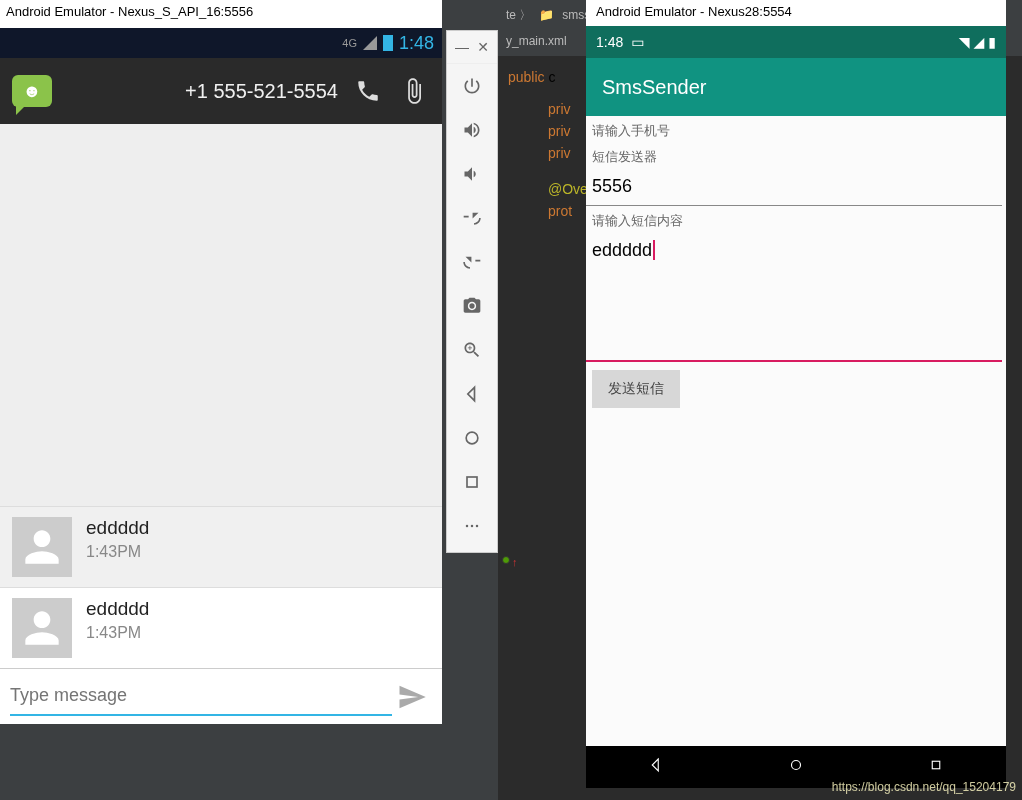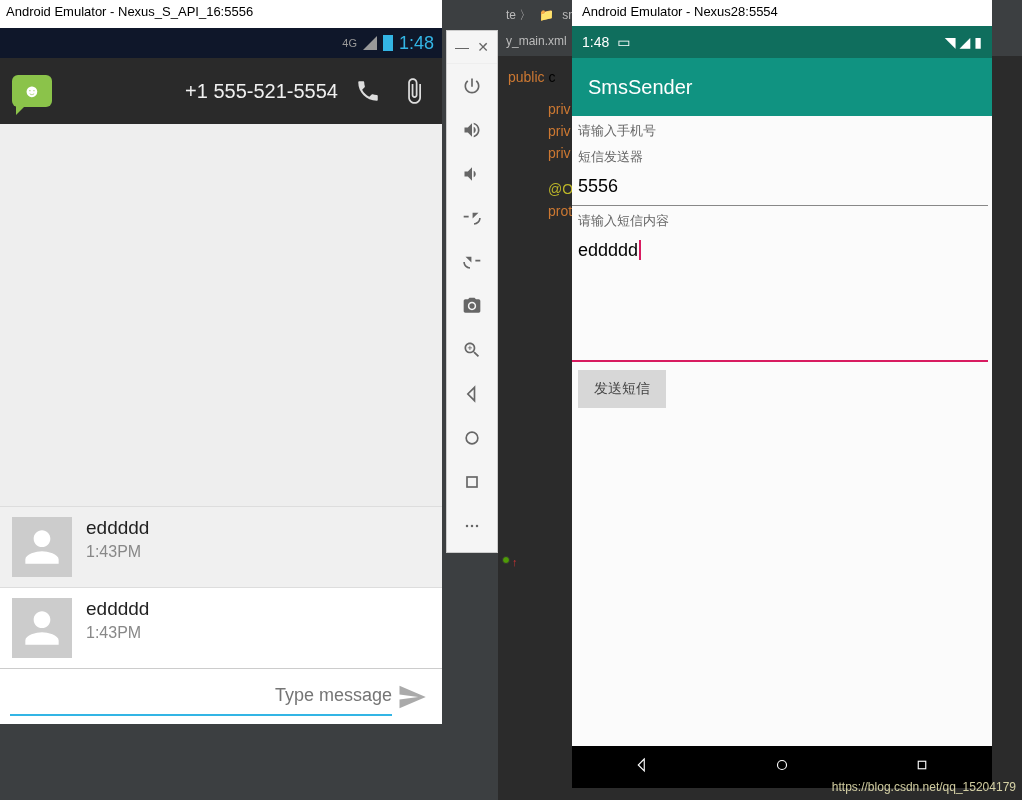--- a/index.html
+++ b/index.html
@@ -24,40 +24,40 @@
     .emu1-body { background: #eee; height: 600px; position: relative; }
     .msg-list { position: absolute; bottom: 0; left: 0; right: 0; }
     .msg-row { background: #fff; display: flex; padding: 10px 12px; border-top: 1px solid #ddd; align-items: flex-start; gap: 14px; }
     .msg-row:first-child { background: #f0f0f0; }
     .avatar { width: 60px; height: 60px; background: #ccc; border-radius: 0; display: flex; align-items: center; justify-content: center; }
     .avatar svg { fill: #fff; }
     .msg-content { flex: 1; }
     .msg-text { color: #222; font-size: 19px; margin-bottom: 4px; }
     .msg-time { color: #888; font-size: 16px; }
     .emu1-input { background: #fff; height: 56px; display: flex; align-items: center; padding: 0 10px; border-top: 1px solid #ccc; }
-    .type-msg { flex: 1; border: none; font-size: 18px; color: #0c4a6e; padding: 8px 0; outline: none; border-bottom: 2px solid #33b5e5; text-align: right; }
+    .type-msg { flex: 1; border: none; font-size: 18px; color: #0c4a6e; padding: 8px 0; outline: none; border-bottom: 2px solid #33b5e5; }
     .send-icon { width: 40px; height: 40px; display: flex; align-items: center; justify-content: center; }
     
     
     .emu-controls { position: absolute; left: 446px; top: 30px; width: 52px; background: #f5f5f5; border: 1px solid #ccc; padding: 4px 0; }
     .ctrl-top { display: flex; justify-content: space-between; padding: 4px 8px 8px; border-bottom: 1px solid #eee; }
     .ctrl-min, .ctrl-close { font-size: 14px; color: #666; cursor: pointer; }
     .ctrl-btn { height: 44px; display: flex; align-items: center; justify-content: center; cursor: pointer; }
     .ctrl-btn svg { fill: #666; width: 20px; height: 20px; }
     
     
     .ide-bg { position: absolute; left: 498px; top: 0; right: 0; height: 800px; background: #2b2b2b; }
     .ide-tabs { height: 30px; background: #3c3f41; display: flex; align-items: center; padding: 0 8px; color: #bbb; font-size: 12px; gap: 8px; }
     .ide-file { height: 26px; background: #3c3f41; color: #bbb; font-size: 12px; padding: 4px 8px; }
     .ide-code { padding: 10px 10px; font-family: "Courier New", monospace; font-size: 14px; line-height: 22px; }
     .kw-orange { color: #cc7832; }
     .kw-yellow { color: #bbb529; }
     
     
-    .emu2 { position: absolute; left: 572px; top: 0; width: 420px; background: #fff; }
+    .emu2 { position: absolute; left: 586px; top: 0; width: 420px; background: #fff; }
     .emu2-title { background: #fff; color: #000; font-size: 13px; padding: 4px 10px; height: 26px; }
     .emu2-statusbar { height: 32px; background: #0f6e5d; display: flex; align-items: center; font-size: 14px; padding: 0 10px; color: #fff; }
     .emu2-statusbar .left { display: flex; gap: 8px; align-items: center; }
     .emu2-statusbar .right { margin-left: auto; display: flex; gap: 4px; align-items: center; }
     .emu2-appbar { height: 58px; background: #109381; display: flex; align-items: center; padding: 0 16px; color: #fff; font-size: 20px; font-weight: 500; }
     .emu2-body { background: #fbfbfb; padding: 0; height: 630px; }
     .app-label { color: #666; font-size: 13px; padding: 6px 6px 2px; }
     .app-input { border: none; border-bottom: 1px solid #888; font-size: 18px; padding: 8px 6px; width: 99%; outline: none; background: transparent; }
     .app-textarea { border: none; border-bottom: 2px solid #d81b60; font-size: 18px; padding: 8px 6px; width: 99%; height: 130px; outline: none; resize: none; background: transparent; font-family: Arial; }
     .cursor-mark::after { content:""; border-right: 2px solid #d81b60; margin-left: 1px; }

